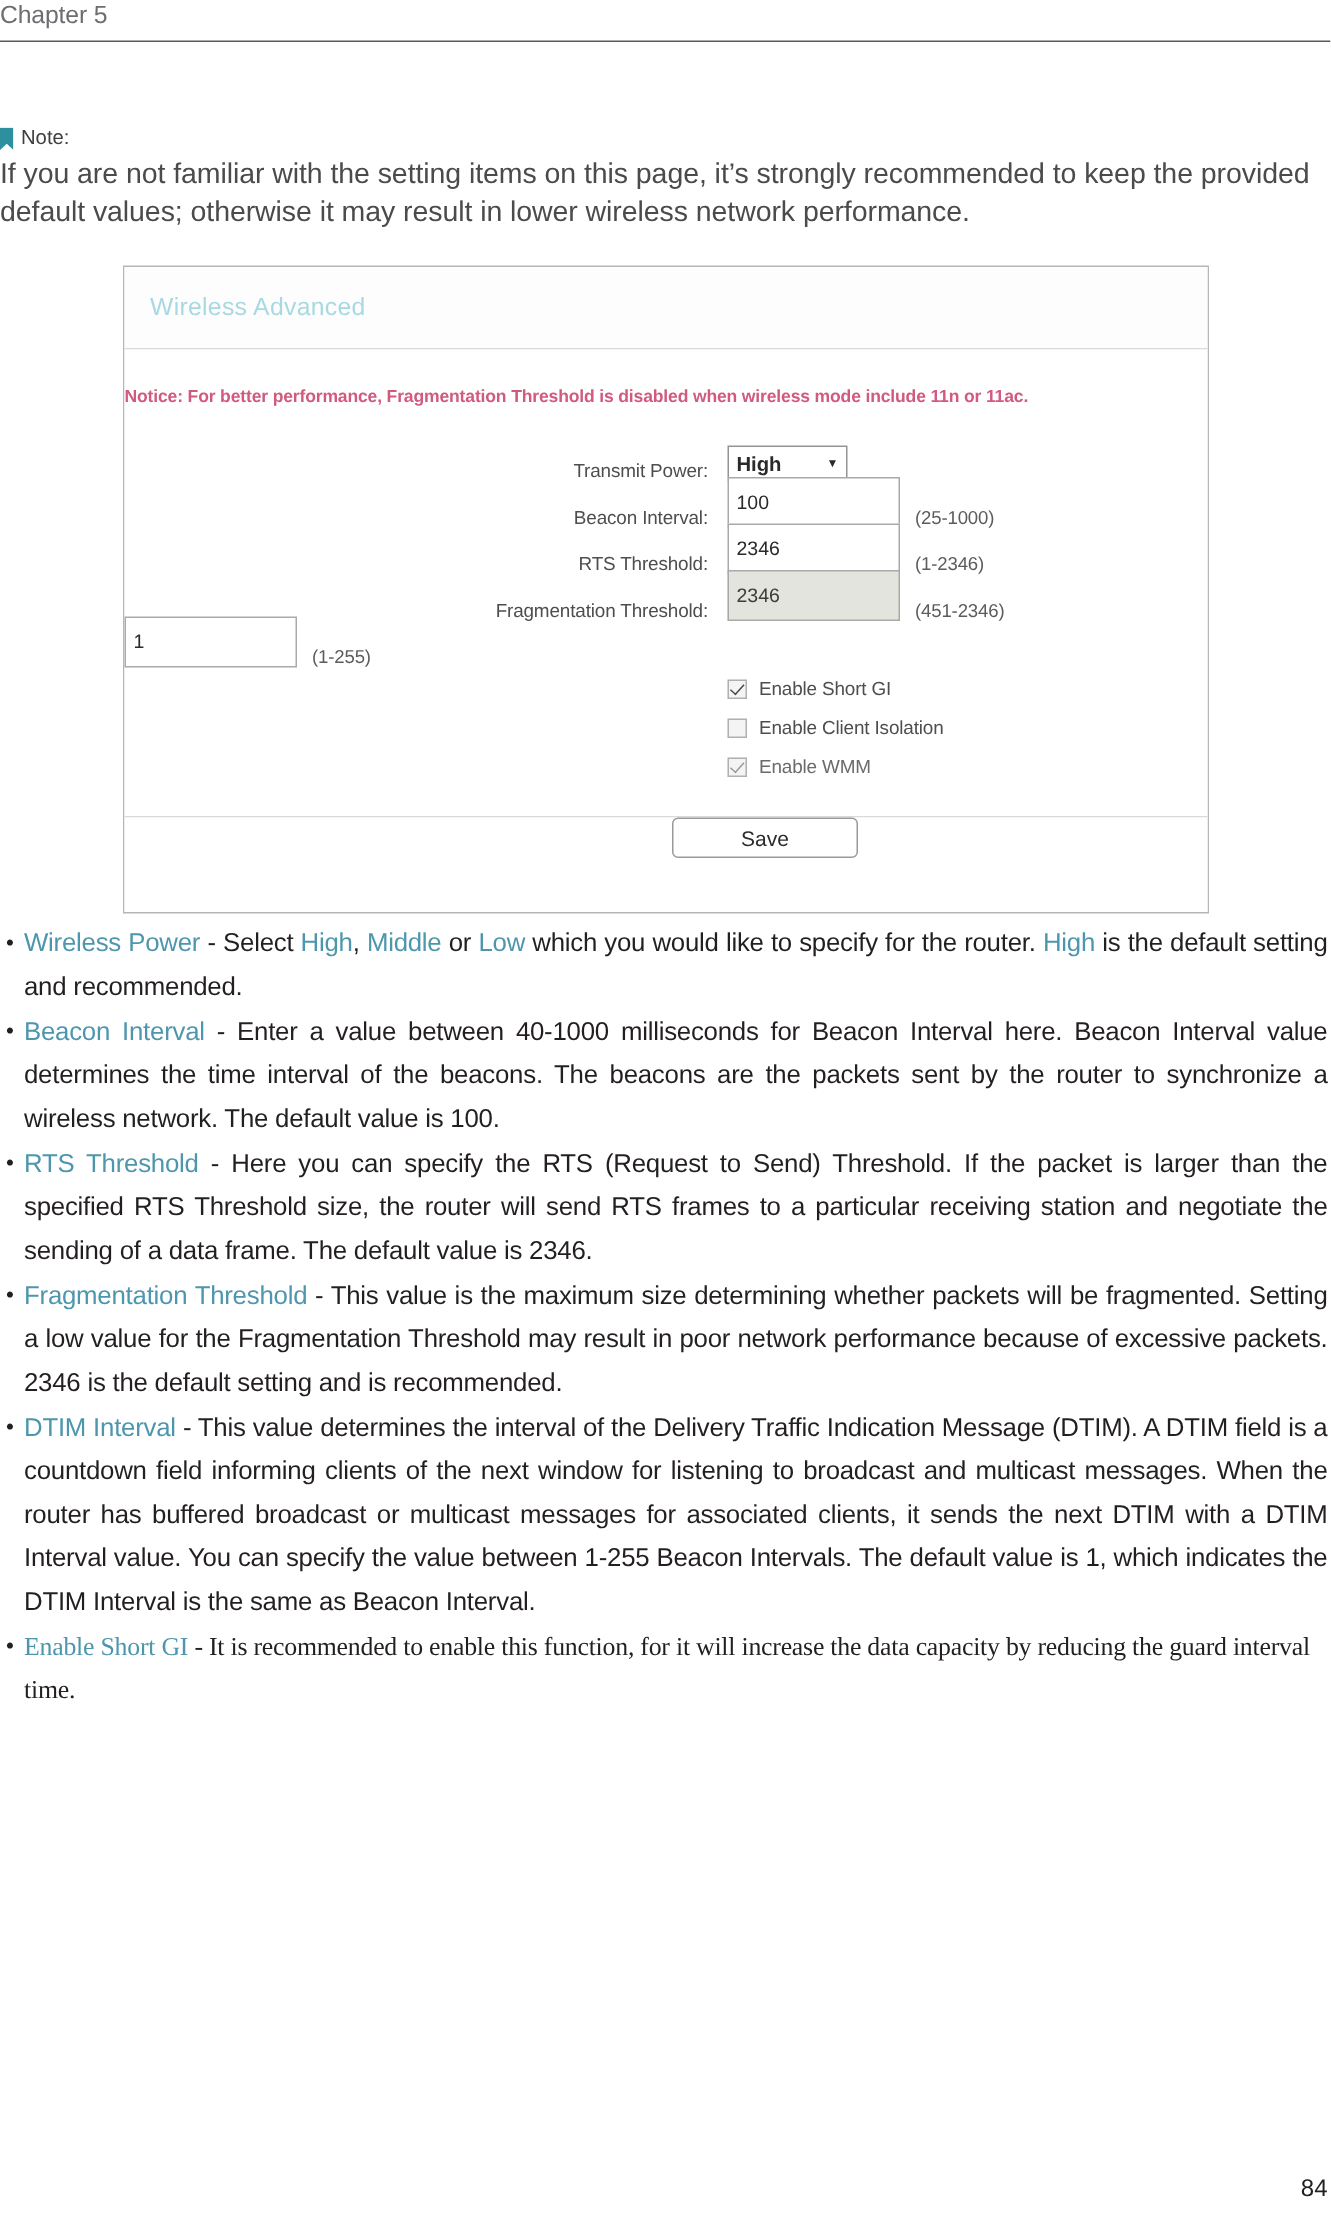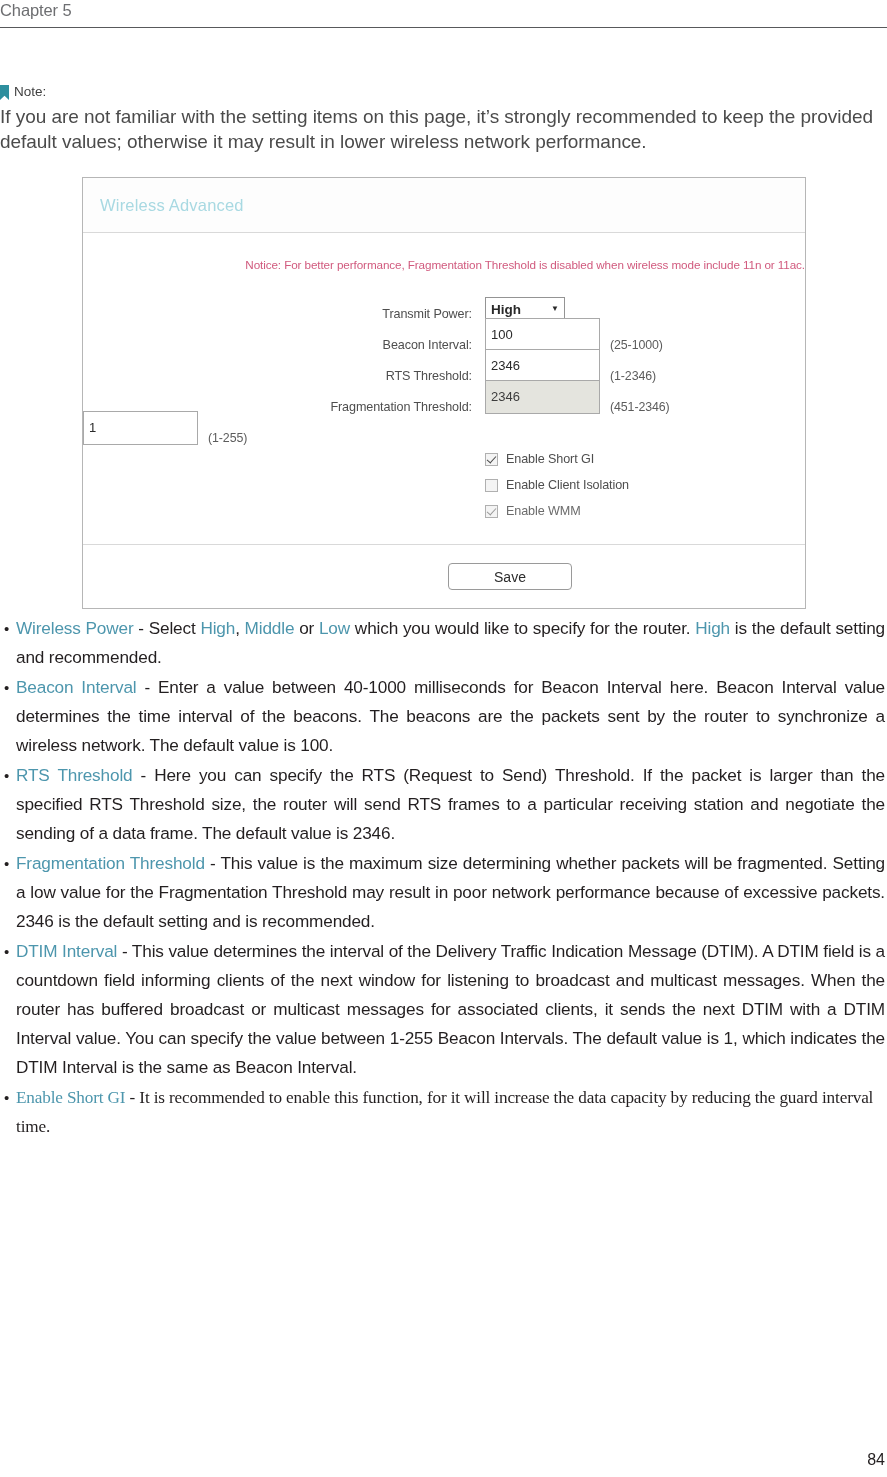--- a/index.html
+++ b/index.html
@@ -99,25 +99,26 @@
     color: #a8d9e2;
     font-size: 16.5px;
     letter-spacing: 0.2px;
   }
   .ui-body {
     padding: 0;
     border-bottom: 1px solid #d9d9d9;
     background: #ffffff;
   }
   .ui-notice {
-    text-align: right;
+    text-align: left;
     color: #d15a7e;
     font-size: 11.7px;
     padding: 25px 0 20px 0;
     letter-spacing: -0.1px;
+    font-weight: bold;
   }
   .field-rows {
     padding-bottom: 20px;
   }
   .field-row {
     display: flex;
     align-items: flex-end;
     height: 30px;
     margin-bottom: 1px;
   }
@@ -205,21 +206,20 @@
   }
   .check-label {
     font-size: 12.6px;
     color: #4e4e4e;
     letter-spacing: -0.1px;
   }
   .check-label.dim { color: #6b6b6b; }
   .ui-footer {
     height: 63px;
     display: flex;
-    align-items: center;
     justify-content: center;
     background: #ffffff;
   }
   .save-btn {
     width: 122px;
     height: 25px;
     border: 1px solid #9a9a9a;
     border-radius: 4px;
     background: #ffffff;
     font-size: 14px;

